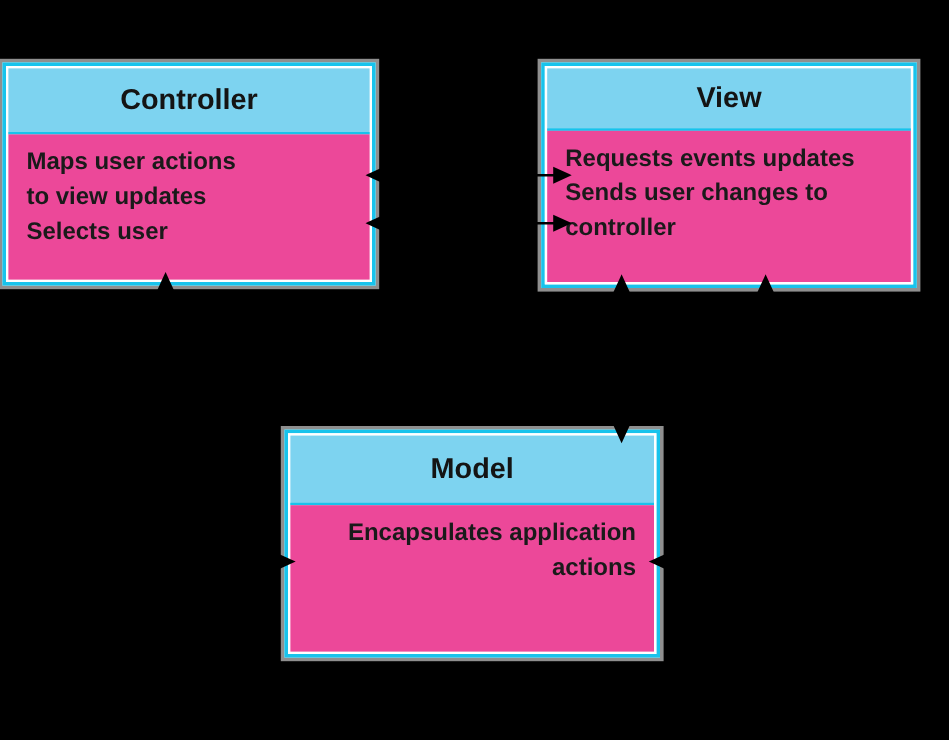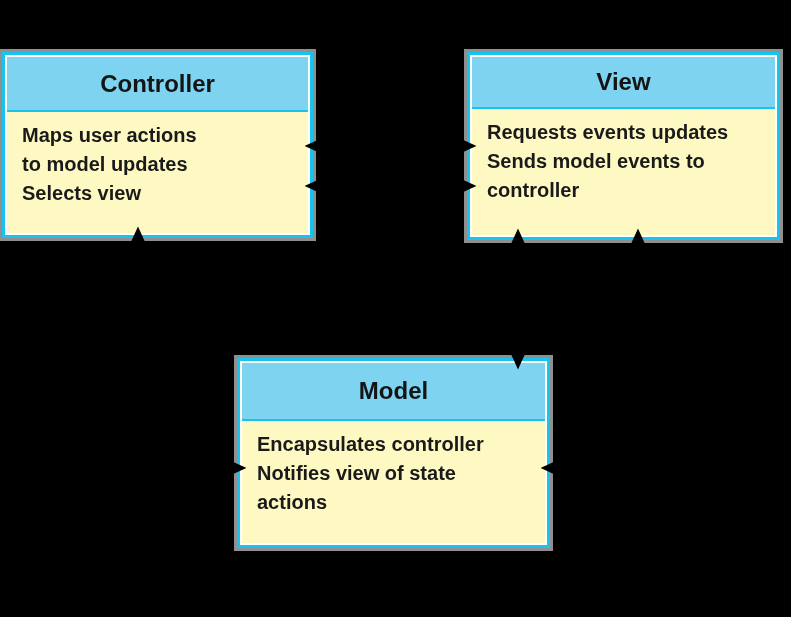--- a/index.html
+++ b/index.html
@@ -22,67 +22,66 @@
     display:flex;flex-direction:column;
   }
   .box-header{
     background:#7dd3f0;
     border-bottom:2px solid #18c3ec;
     display:flex;align-items:center;justify-content:center;
     font-weight:bold;font-size:24px;color:#141414;
     flex:0 0 auto;
   }
   .box-body{
-    background:#fef9c3;
+    background:#ec4899;
     padding:9px 15px 0 15px;
     font-weight:bold;font-size:20px;line-height:29px;color:#1a1a1a;
     white-space:nowrap;
     flex:1 1 auto;
   }
   #controller-box{left:2px;top:52px;width:311px;height:186px;}
   #controller-box .box-header{height:53px;}
-  #view-box{left:467px;top:52px;width:313px;height:188px;}
+  #view-box{left:451px;top:52px;width:313px;height:188px;}
   #view-box .box-header{height:50px;}
-  #model-box{left:237px;top:358px;width:313px;height:190px;}
+  #model-box{left:237px;top:358px;width:313px;height:190px;text-align:right;}
   #model-box .box-header{height:56px;}
   svg.connectors{position:absolute;left:0;top:0;pointer-events:none;}
 </style>
 </head>
 <body>
 
 <div class="stage">
 
   <div class="box" id="controller-box">
     <div class="box-inner">
       <div class="box-header">Controller</div>
       <div class="box-body">
         <div>Maps user actions</div>
-        <div>to model updates</div>
-        <div>Selects view</div>
+        <div>to view updates</div>
+        <div>Selects user</div>
       </div>
     </div>
   </div>
 
   <div class="box" id="view-box">
     <div class="box-inner">
       <div class="box-header">View</div>
       <div class="box-body">
         <div>Requests events updates</div>
-        <div>Sends model events to</div>
+        <div>Sends user changes to</div>
         <div>controller</div>
       </div>
     </div>
   </div>
 
   <div class="box" id="model-box">
     <div class="box-inner">
       <div class="box-header">Model</div>
       <div class="box-body">
-        <div>Encapsulates controller</div>
-        <div>Notifies view of state</div>
+        <div>Encapsulates application</div>
         <div>actions</div>
       </div>
     </div>
   </div>
 
   <svg class="connectors" width="791" height="617" viewBox="0 0 791 617">
     <g stroke="#000000" fill="#000000" stroke-width="2">
 
       <g>
         <line x1="317" y1="146" x2="463" y2="146"></line>

